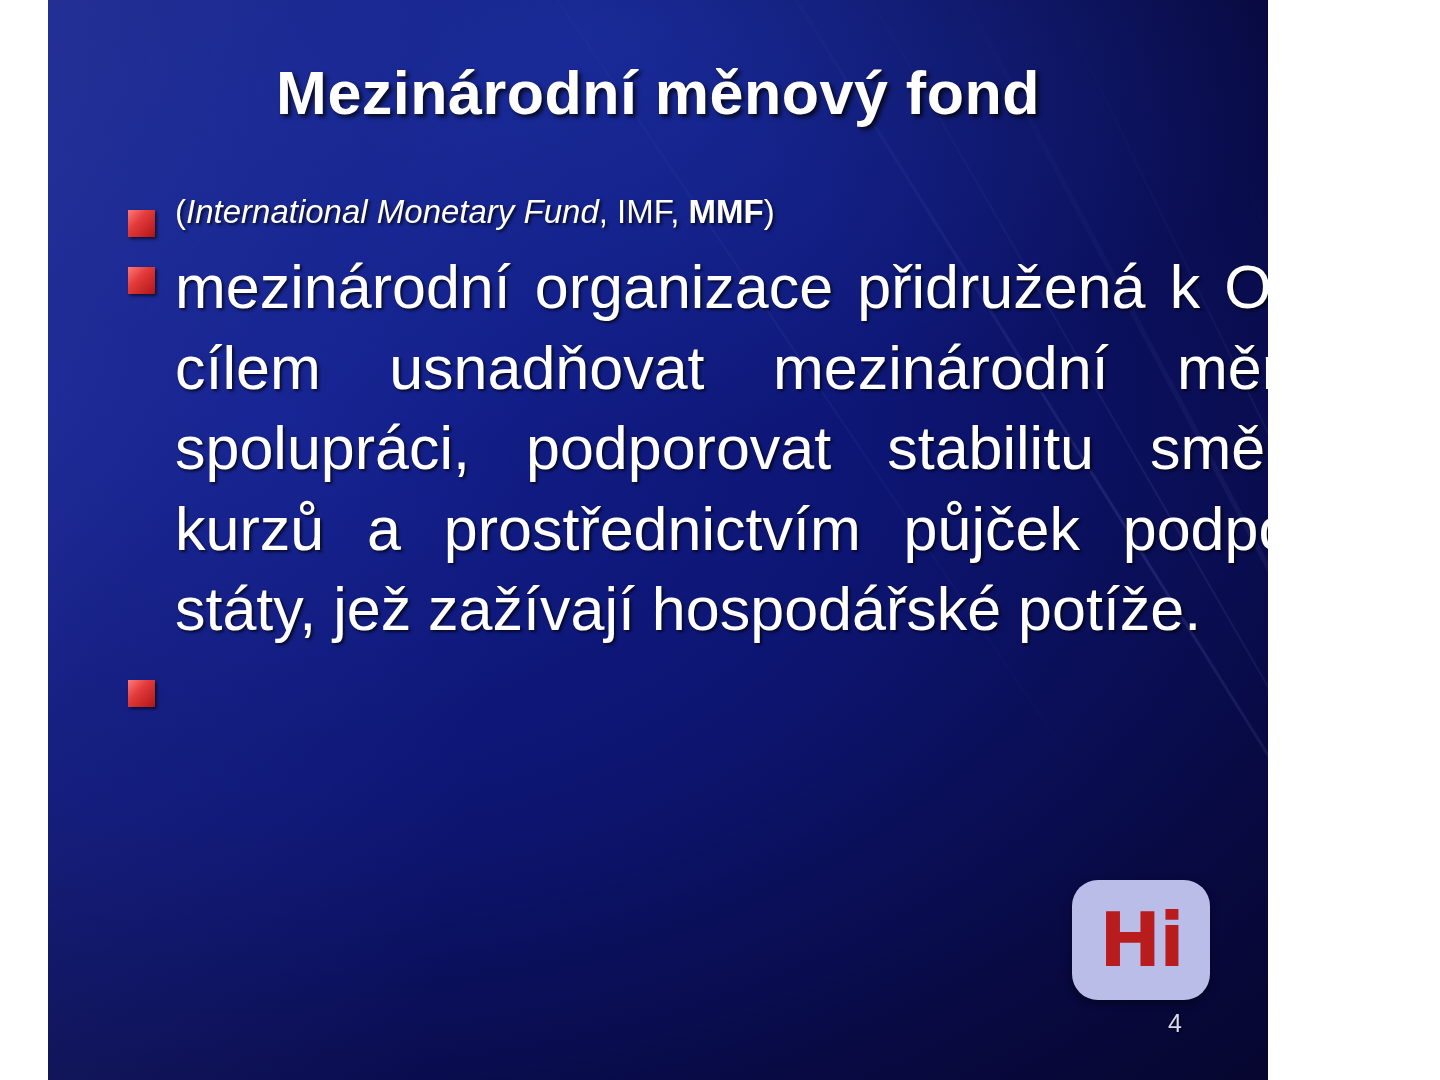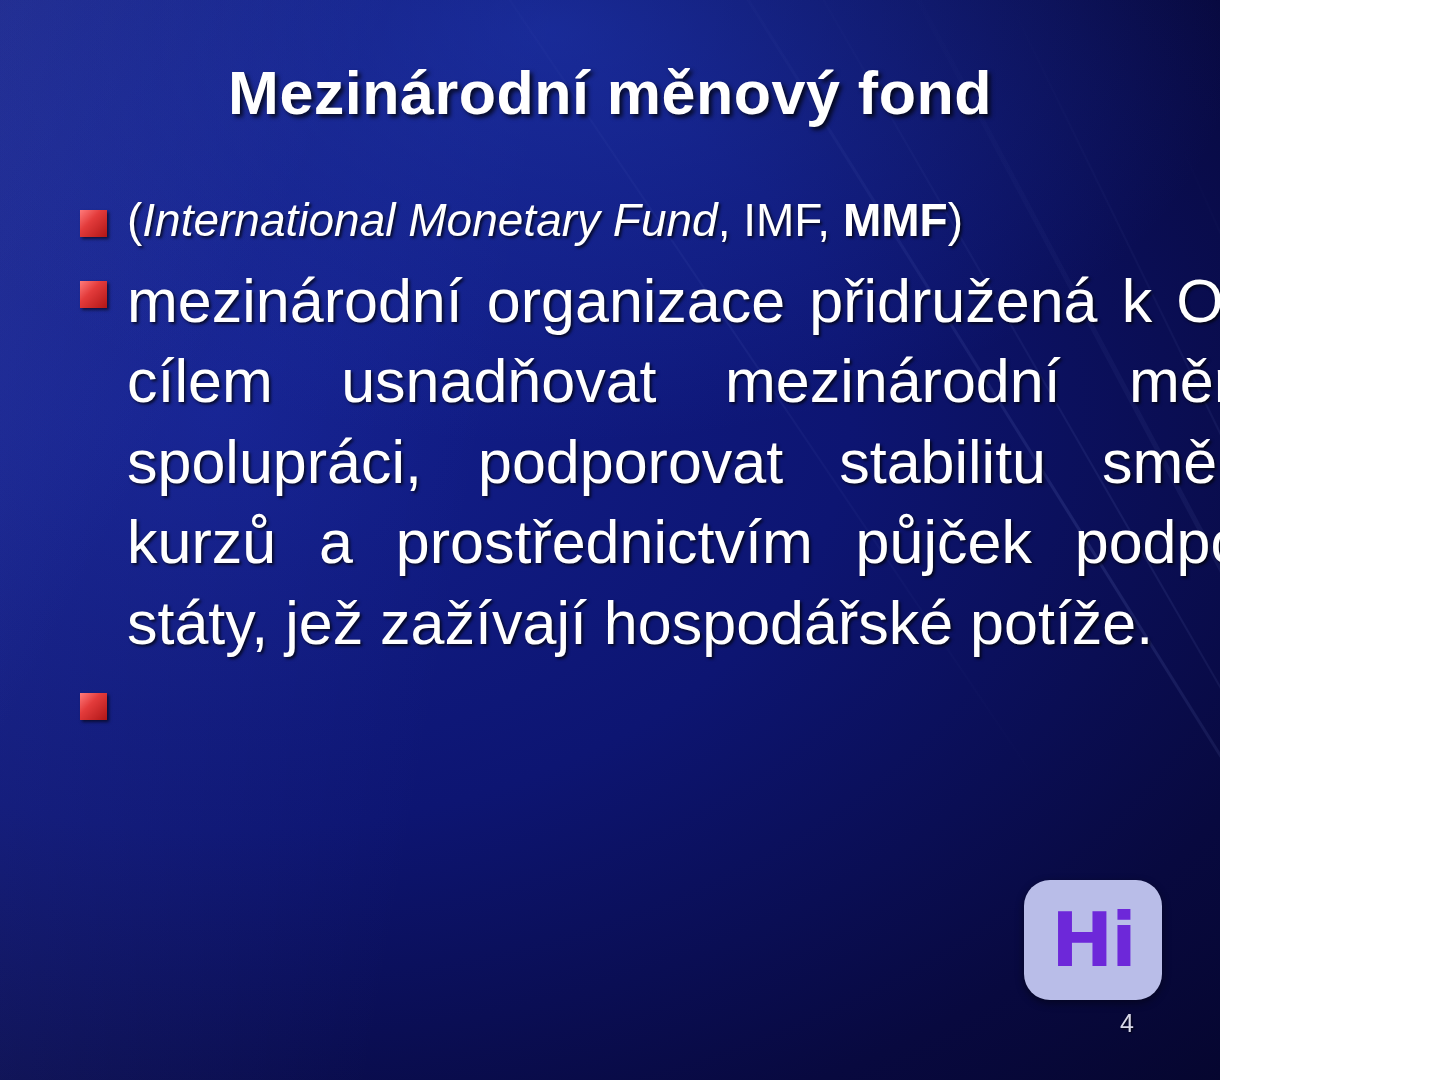--- a/index.html
+++ b/index.html
@@ -15,20 +15,21 @@
   .slide {
     position: relative;
     width: 1220px;
     height: 1080px;
     background:
       linear-gradient(118deg, rgba(90,110,220,0.16) 0%, rgba(90,110,220,0.0) 22%),
       linear-gradient(100deg, rgba(120,140,255,0.10) 0%, rgba(10,10,90,0) 40%),
       radial-gradient(ellipse 1500px 1000px at 18% 38%, #13208f 0%, #0d1572 42%, #08093f 78%, #05052a 100%);
       background-color: #070745;
     overflow: hidden;
+    margin-left: 48px;
   }
   
   .streak {
     position: absolute;
     background: linear-gradient(90deg, rgba(150,170,255,0.00), rgba(160,180,255,0.22), rgba(150,170,255,0.00));
     transform-origin: top left;
     pointer-events: none;
   }
   .s1 { width: 1500px; height: 3px; left: 700px; top: -80px; transform: rotate(58deg); opacity: .55; }
   .s2 { width: 1400px; height: 2px; left: 790px; top: -60px; transform: rotate(60deg); opacity: .40; }
@@ -80,39 +81,39 @@
   }
   .btext {
     color: #ffffff;
     font-size: 61px;
     line-height: 1.32;
     text-shadow: 2px 2px 3px rgba(0,0,0,0.7);
     text-align: justify;
     text-justify: inter-word;
   }
   .btext.nojust { text-align: left; }
-  .item-1 .btext { font-size: 46px; }
+  .item-1 .btext { font-size: 33px; }
   .ital { font-style: italic; }
   .bold { font-weight: bold; }
 
   .logo {
     position: absolute;
     right: 58px;
     bottom: 80px;
     width: 138px;
     height: 120px;
     border-radius: 26px;
     background: #b9bde8;
     box-shadow: 0 3px 8px rgba(0,0,0,0.45);
     display: flex;
     align-items: center;
     justify-content: center;
   }
   .logo-text {
-    color: #6d28d9;
+    color: #b91c1c;
     font-size: 74px;
     font-weight: bold;
     letter-spacing: -2px;
     line-height: 1;
     font-family: "DejaVu Sans", sans-serif;
   }
   .page-num {
     position: absolute;
     right: 86px;
     bottom: 42px;

